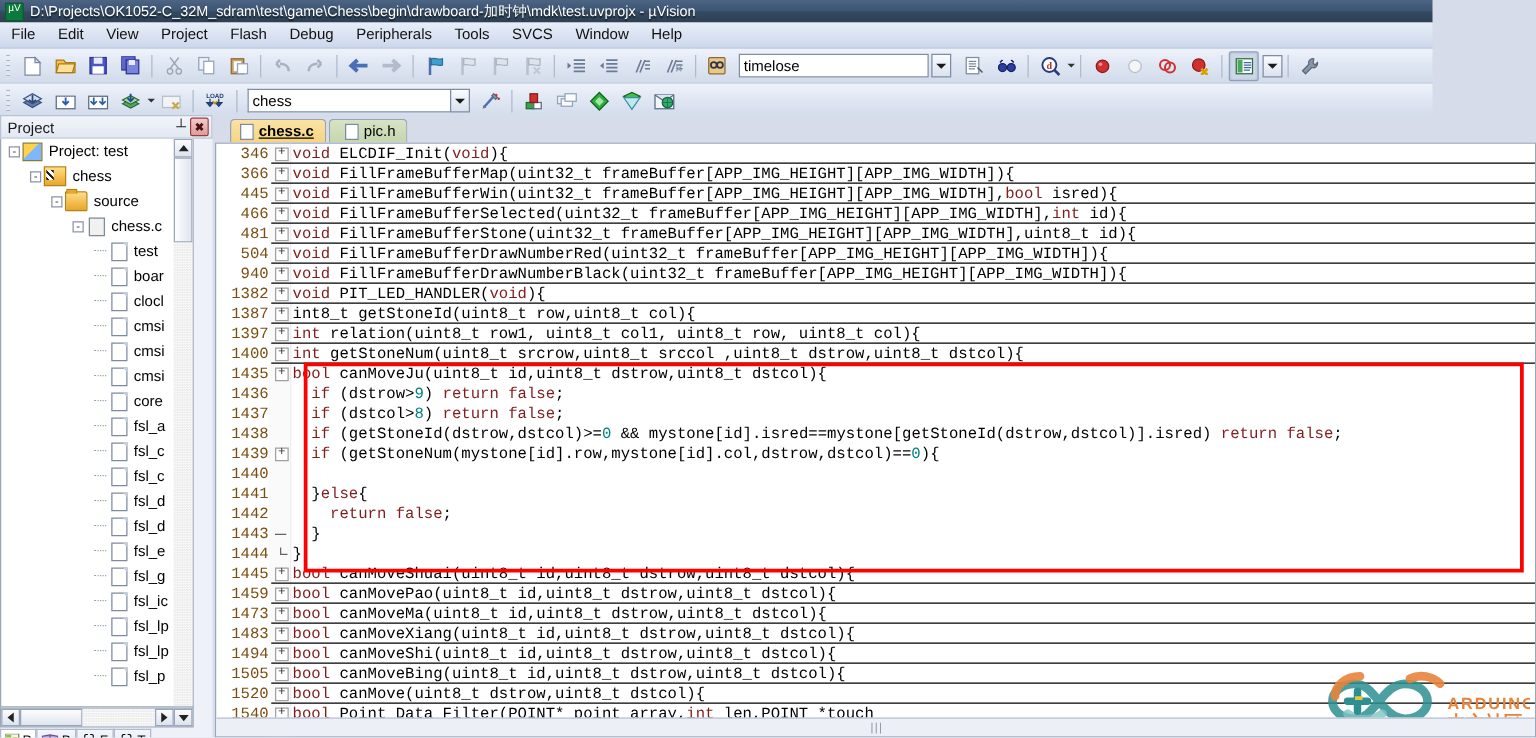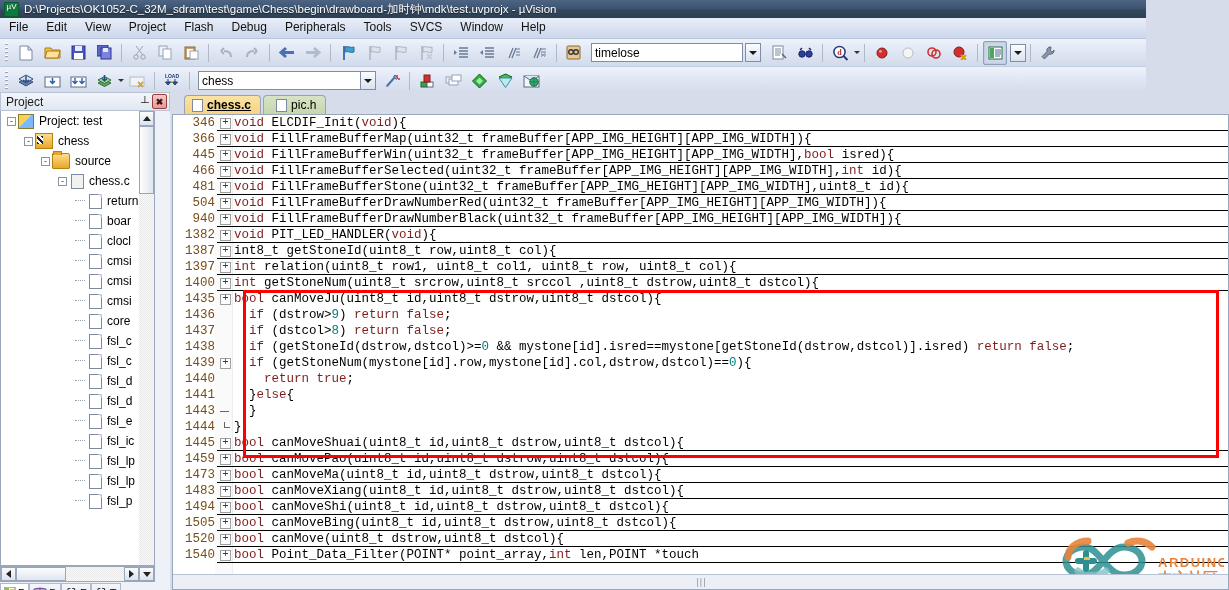--- a/index.html
+++ b/index.html
@@ -545,21 +545,21 @@
             <div class="tnode">
               <span style="width: 57px; flex: 0 0 auto;"></span>
               <span class="toggle">-</span>
               <span class="ic docg"></span>
               <span class="tlabel">chess.c</span>
             </div>
             <div class="tnode">
               <span style="width: 74px; flex: 0 0 auto;"></span>
               <span class="dots"></span>
               <span class="ic doc"></span>
-              <span class="tlabel">return</span>
+              <span class="tlabel">test</span>
             </div>
             <div class="tnode">
               <span style="width: 74px; flex: 0 0 auto;"></span>
               <span class="dots"></span>
               <span class="ic doc"></span>
               <span class="tlabel">boar</span>
             </div>
             <div class="tnode">
               <span style="width: 74px; flex: 0 0 auto;"></span>
               <span class="dots"></span>
@@ -587,20 +587,26 @@
             <div class="tnode">
               <span style="width: 74px; flex: 0 0 auto;"></span>
               <span class="dots"></span>
               <span class="ic doc"></span>
               <span class="tlabel">core</span>
             </div>
             <div class="tnode">
               <span style="width: 74px; flex: 0 0 auto;"></span>
               <span class="dots"></span>
               <span class="ic doc"></span>
+              <span class="tlabel">fsl_a</span>
+            </div>
+            <div class="tnode">
+              <span style="width: 74px; flex: 0 0 auto;"></span>
+              <span class="dots"></span>
+              <span class="ic doc"></span>
               <span class="tlabel">fsl_c</span>
             </div>
             <div class="tnode">
               <span style="width: 74px; flex: 0 0 auto;"></span>
               <span class="dots"></span>
               <span class="ic doc"></span>
               <span class="tlabel">fsl_c</span>
             </div>
             <div class="tnode">
               <span style="width: 74px; flex: 0 0 auto;"></span>
@@ -612,20 +618,26 @@
               <span style="width: 74px; flex: 0 0 auto;"></span>
               <span class="dots"></span>
               <span class="ic doc"></span>
               <span class="tlabel">fsl_d</span>
             </div>
             <div class="tnode">
               <span style="width: 74px; flex: 0 0 auto;"></span>
               <span class="dots"></span>
               <span class="ic doc"></span>
               <span class="tlabel">fsl_e</span>
+            </div>
+            <div class="tnode">
+              <span style="width: 74px; flex: 0 0 auto;"></span>
+              <span class="dots"></span>
+              <span class="ic doc"></span>
+              <span class="tlabel">fsl_g</span>
             </div>
             <div class="tnode">
               <span style="width: 74px; flex: 0 0 auto;"></span>
               <span class="dots"></span>
               <span class="ic doc"></span>
               <span class="tlabel">fsl_ic</span>
             </div>
             <div class="tnode">
               <span style="width: 74px; flex: 0 0 auto;"></span>
               <span class="dots"></span>
@@ -720,22 +732,23 @@
               <div class="crow"><span class="gut">940</span><span class="fold">+</span><span class="code"><span class="kw">void </span><span>FillFrameBufferDrawNumberBlack(uint32_t frameBuffer[APP_IMG_HEIGHT][APP_IMG_WIDTH]){</span></span><div class="hl-rule"></div></div>
               <div class="crow"><span class="gut">1382</span><span class="fold">+</span><span class="code"><span class="kw">void </span><span>PIT_LED_HANDLER(</span><span class="kw">void</span><span>){</span></span><div class="hl-rule"></div></div>
               <div class="crow"><span class="gut">1387</span><span class="fold">+</span><span class="code"><span>int8_t getStoneId(uint8_t row,uint8_t col){</span></span><div class="hl-rule"></div></div>
               <div class="crow"><span class="gut">1397</span><span class="fold">+</span><span class="code"><span class="kw">int </span><span>relation(uint8_t row1, uint8_t col1, uint8_t row, uint8_t col){</span></span><div class="hl-rule"></div></div>
               <div class="crow"><span class="gut">1400</span><span class="fold">+</span><span class="code"><span class="kw">int </span><span>getStoneNum(uint8_t srcrow,uint8_t srccol ,uint8_t dstrow,uint8_t dstcol){</span></span><div class="hl-rule"></div></div>
               <div class="crow"><span class="gut">1435</span><span class="fold">+</span><span class="code"><span class="kw">bool </span><span>canMoveJu(uint8_t id,uint8_t dstrow,uint8_t dstcol){</span></span></div>
               <div class="crow"><span class="gut">1436</span><span class="fold blank"></span><span class="code"><span class="kw">  if </span><span>(dstrow&gt;</span><span class="num">9</span><span>) </span><span class="kw">return false</span><span>;</span></span></div>
               <div class="crow"><span class="gut">1437</span><span class="fold blank"></span><span class="code"><span class="kw">  if </span><span>(dstcol&gt;</span><span class="num">8</span><span>) </span><span class="kw">return false</span><span>;</span></span></div>
               <div class="crow"><span class="gut">1438</span><span class="fold blank"></span><span class="code"><span class="kw">  if </span><span>(getStoneId(dstrow,dstcol)&gt;=</span><span class="num">0</span><span> &amp;&amp; mystone[id].isred==mystone[getStoneId(dstrow,dstcol)].isred) </span><span class="kw">return false</span><span>;</span></span></div>
               <div class="crow"><span class="gut">1439</span><span class="fold">+</span><span class="code"><span class="kw">  if </span><span>(getStoneNum(mystone[id].row,mystone[id].col,dstrow,dstcol)==</span><span class="num">0</span><span>){</span></span></div>
-              <div class="crow"><span class="gut">1440</span><span class="fold blank"></span><span class="code"><span>    </span><span class="kw">return true</span><span>;</span></span></div>
+              <div class="crow"><span class="gut">1440</span><span class="fold blank"></span></div>
               <div class="crow"><span class="gut">1441</span><span class="fold blank"></span><span class="code"><span>  }</span><span class="kw">else</span><span>{</span></span></div>
+              <div class="crow"><span class="gut">1442</span><span class="fold blank"></span><span class="code"><span>    </span><span class="kw">return false</span><span>;</span></span></div>
               <div class="crow"><span class="gut">1443</span><span class="fold dash"></span><span class="code"><span>  }</span></span></div>
               <div class="crow"><span class="gut">1444</span><span class="fold corner"></span><span class="code"><span>}</span></span></div>
               <div class="crow"><span class="gut">1445</span><span class="fold">+</span><span class="code"><span class="kw">bool </span><span>canMoveShuai(uint8_t id,uint8_t dstrow,uint8_t dstcol){</span></span><div class="hl-rule"></div></div>
               <div class="crow"><span class="gut">1459</span><span class="fold">+</span><span class="code"><span class="kw">bool </span><span>canMovePao(uint8_t id,uint8_t dstrow,uint8_t dstcol){</span></span><div class="hl-rule"></div></div>
               <div class="crow"><span class="gut">1473</span><span class="fold">+</span><span class="code"><span class="kw">bool </span><span>canMoveMa(uint8_t id,uint8_t dstrow,uint8_t dstcol){</span></span><div class="hl-rule"></div></div>
               <div class="crow"><span class="gut">1483</span><span class="fold">+</span><span class="code"><span class="kw">bool </span><span>canMoveXiang(uint8_t id,uint8_t dstrow,uint8_t dstcol){</span></span><div class="hl-rule"></div></div>
               <div class="crow"><span class="gut">1494</span><span class="fold">+</span><span class="code"><span class="kw">bool </span><span>canMoveShi(uint8_t id,uint8_t dstrow,uint8_t dstcol){</span></span><div class="hl-rule"></div></div>
               <div class="crow"><span class="gut">1505</span><span class="fold">+</span><span class="code"><span class="kw">bool </span><span>canMoveBing(uint8_t id,uint8_t dstrow,uint8_t dstcol){</span></span><div class="hl-rule"></div></div>
               <div class="crow"><span class="gut">1520</span><span class="fold">+</span><span class="code"><span class="kw">bool </span><span>canMove(uint8_t dstrow,uint8_t dstcol){</span></span><div class="hl-rule"></div></div>
               <div class="crow"><span class="gut">1540</span><span class="fold">+</span><span class="code"><span class="kw">bool </span><span>Point_Data_Filter(POINT* point_array,</span><span class="kw">int </span><span>len,POINT *touch</span></span><div class="hl-rule"></div></div>

